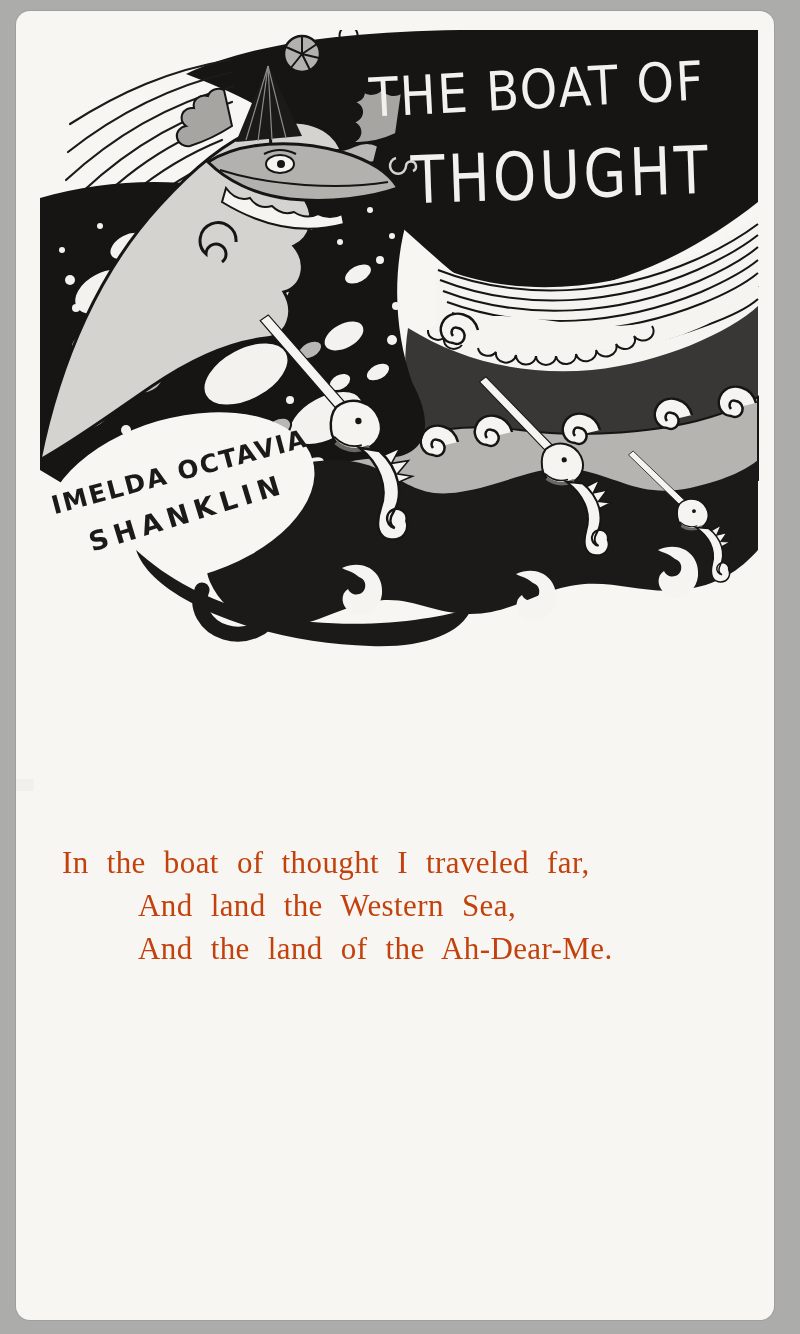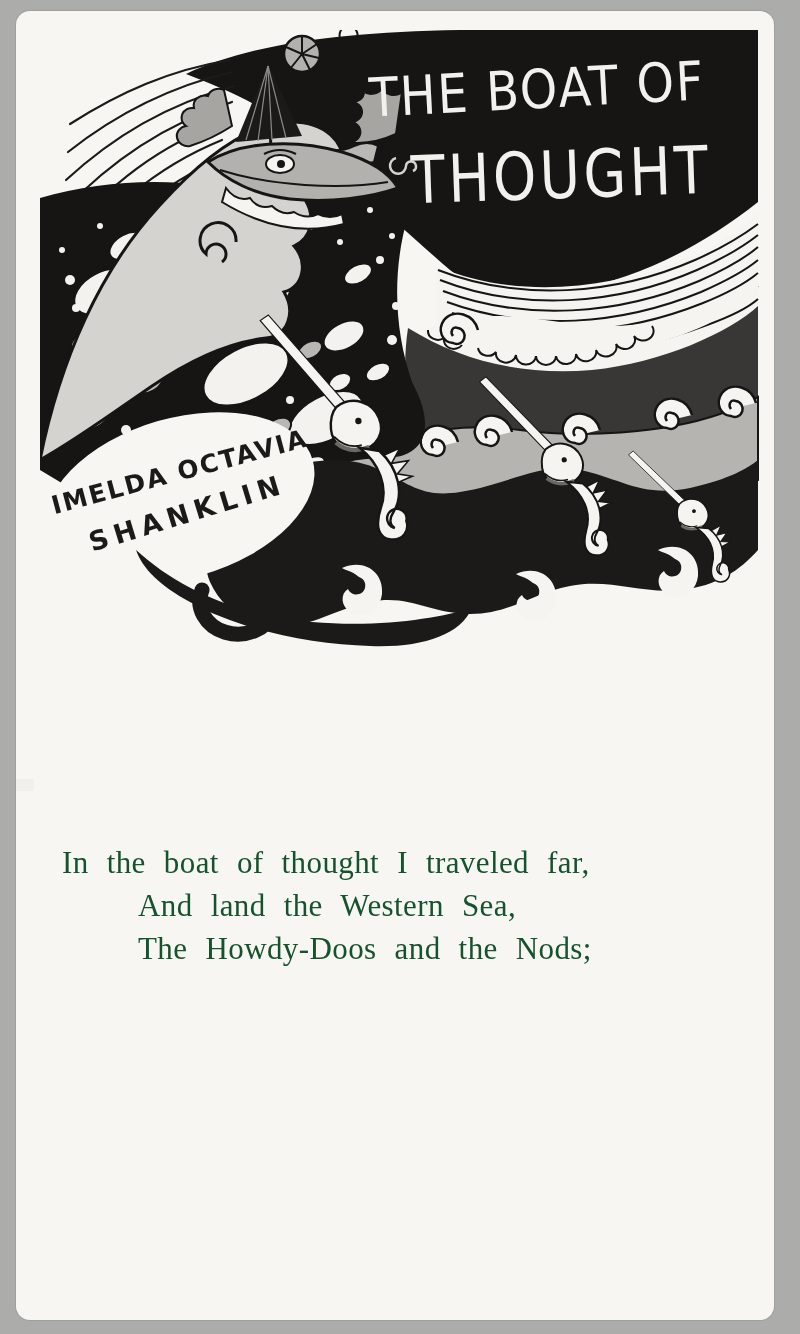--- a/index.html
+++ b/index.html
@@ -1,21 +1,21 @@
 <!DOCTYPE html>
 <html><head>
 <meta charset="utf-8">
 <style>
   html,body{margin:0;padding:0;}
   .stage{position:relative;width:800px;height:1334px;background:#acacab;overflow:hidden;
          font-family:"Liberation Serif",serif;}
   .card{position:absolute;left:16px;top:11px;width:758px;height:1309px;background:#f8f6f2;
         border-radius:14px;box-shadow:0 0 0 1px rgba(120,120,120,.25);}
   .illus{position:absolute;left:24px;top:19px;width:720px;height:620px;}
-  .poem{position:absolute;left:46px;top:830px;color:#14532d;font-size:31px;line-height:43px;
+  .poem{position:absolute;left:46px;top:830px;color:#c2410c;font-size:31px;line-height:43px;
         letter-spacing:.4px;word-spacing:.32em;white-space:nowrap;}
   .poem .ln{height:43px;}
   .poem .indent{padding-left:76px;}
   .notch{position:absolute;left:0;top:768px;width:18px;height:12px;background:#f2f0ec;}
 </style>
 </head>
 <body>
 
 <div class="stage">
   <div class="card">
@@ -194,16 +194,16 @@
 
       <g font-family="DejaVu Sans, sans-serif" fill="#f3f1ed">
         <text x="498" y="78" font-size="54" letter-spacing="2" text-anchor="middle" textLength="336" lengthAdjust="spacingAndGlyphs" transform="rotate(-3 498 78)">THE BOAT OF</text>
         <text x="522" y="168" font-size="66" letter-spacing="4" text-anchor="middle" textLength="300" lengthAdjust="spacingAndGlyphs" transform="rotate(-2 522 168)">THOUGHT</text>
       </g>
     </svg>
 
     <div class="poem">
       <div class="ln">In the boat of thought I traveled far,</div>
       <div class="ln indent">And land the Western Sea,</div>
-      <div class="ln indent">The Howdy-Doos and the Nods;</div>
+      <div class="ln indent">And the land of the Ah-Dear-Me.</div>
     </div>
   </div>
 </div>
 
 </body></html>

